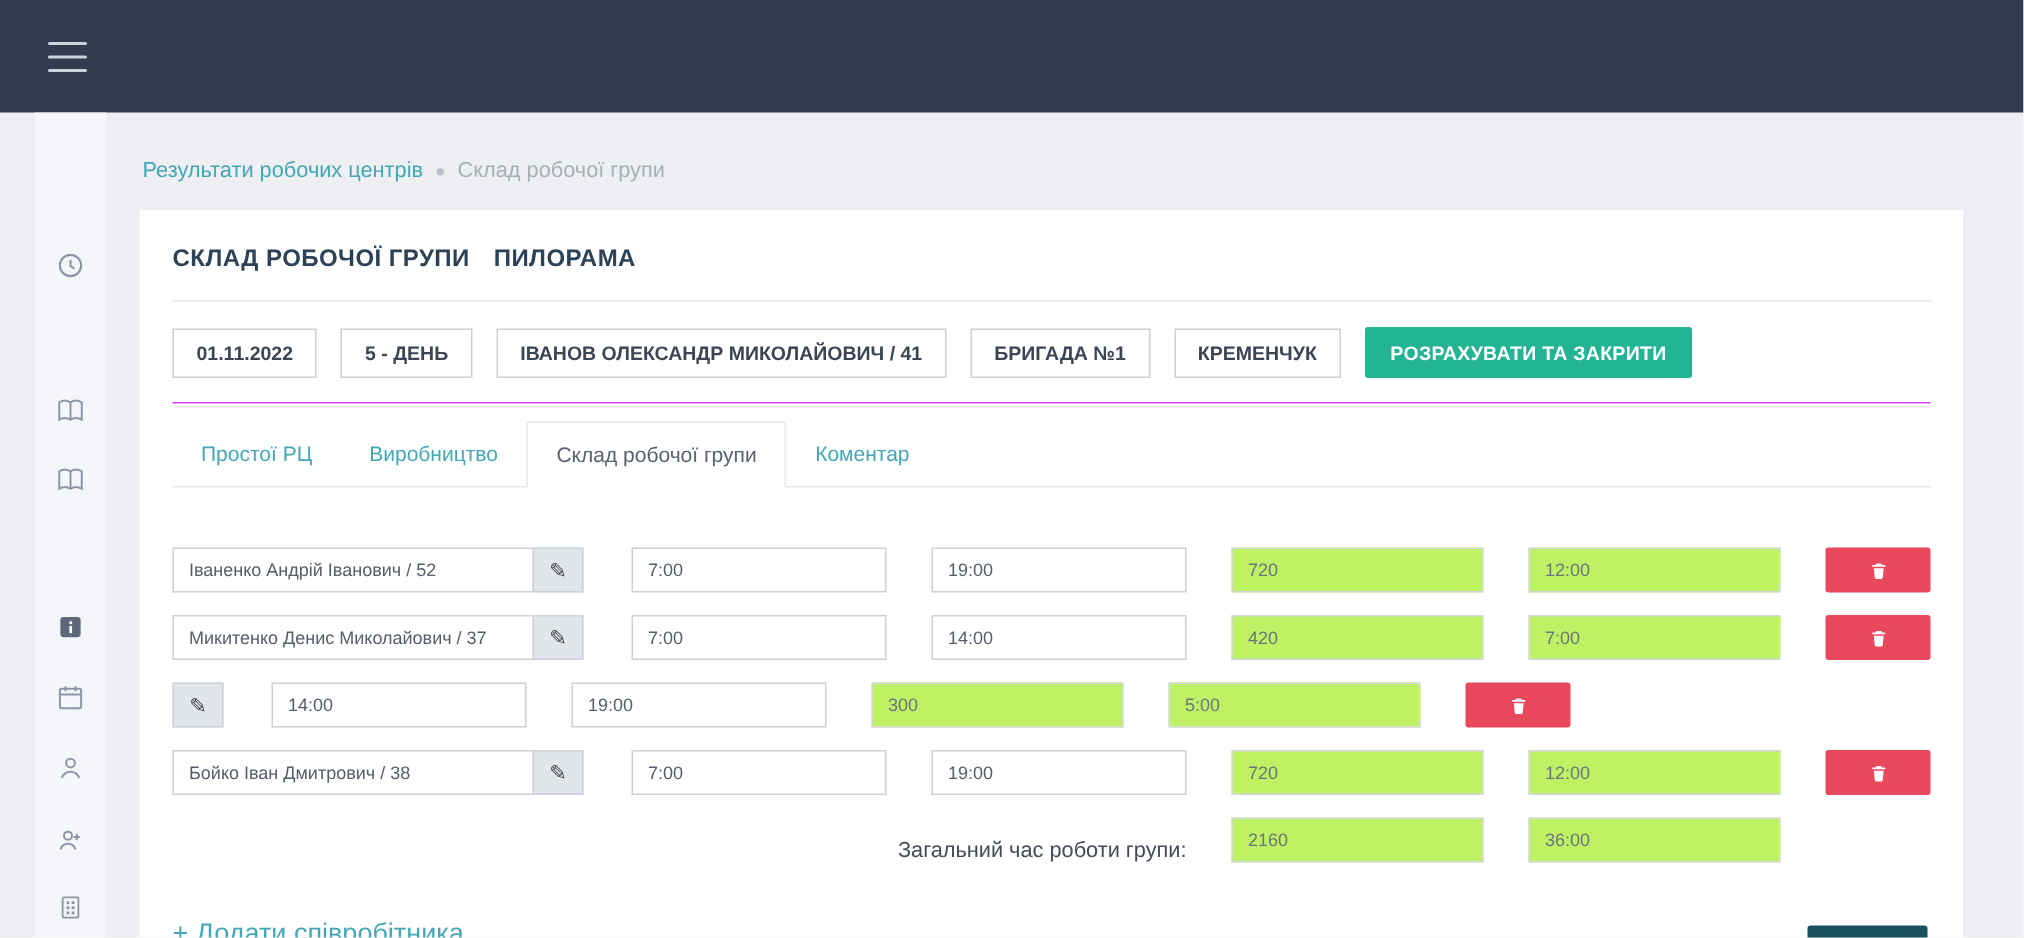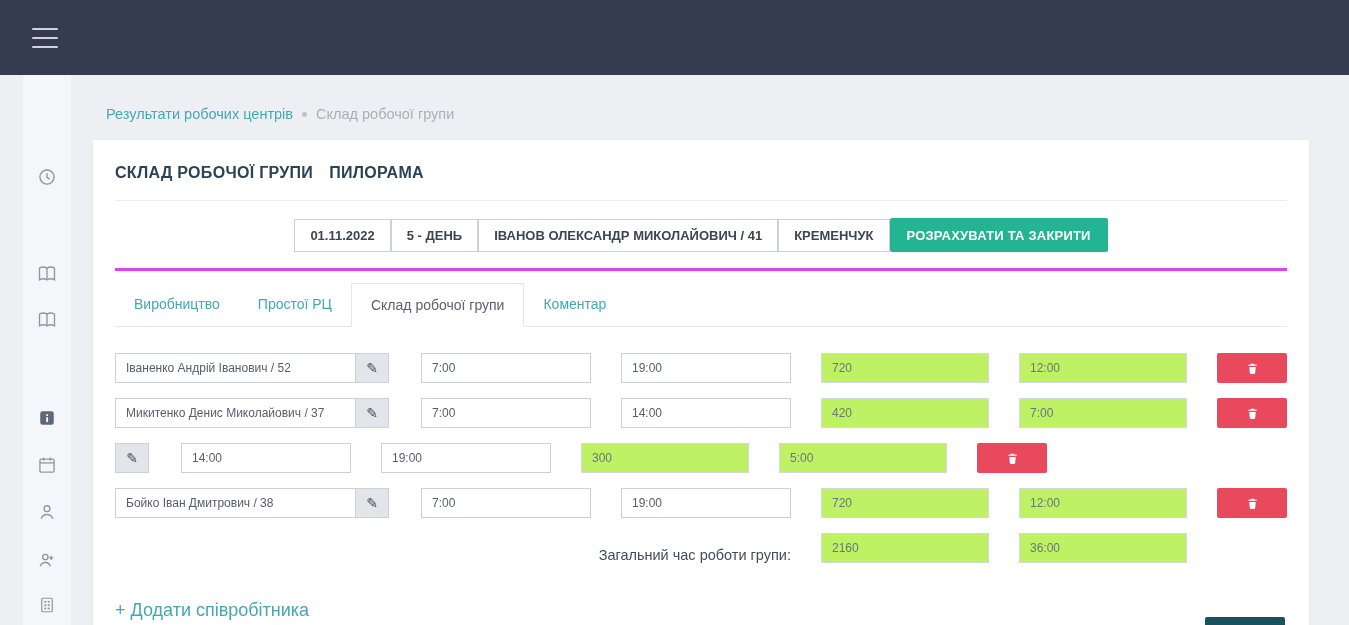--- a/index.html
+++ b/index.html
@@ -30,21 +30,21 @@
     position:absolute; left:23px; top:75px; width:48px; height:550px;
     background:#f5f6f9;
   }
   .side-icon {
     position:absolute; left:0; width:48px; height:24px;
     display:flex; align-items:center; justify-content:center; cursor:pointer;
   }
 
   
   .breadcrumb {
-    position:absolute; left:106px; top:106px; font-size:14.5px;
+    position:absolute; left:95px; top:106px; font-size:14.5px;
     display:flex; align-items:center; gap:9px;
   }
   .breadcrumb a { color:#45a7b5; text-decoration:none; cursor:pointer; }
   .crumb-dot { width:5px; height:5px; border-radius:50%; background:#bcc2cb; display:inline-block; }
   .crumb-current { color:#a9afb9; }
 
   
   .card {
     position:absolute; left:93px; top:140px; width:1216px; height:540px;
     background:#ffffff; box-shadow:0 1px 2px rgba(40,50,70,.08);
@@ -52,23 +52,22 @@
   }
   .card-title-row {
     padding:24px 0 18px 0; border-bottom:1px solid #e8eaee;
     display:flex; align-items:baseline; gap:16px;
   }
   .card-title { font-size:16px; font-weight:bold; color:#2b4257; letter-spacing:.3px; }
   .card-subtitle { font-size:16px; font-weight:bold; color:#2b4257; letter-spacing:.3px; }
 
   
   .filters {
-    display:flex; align-items:center; padding:17px 0 16px 0;
-    border-bottom:3px solid #d946ef;
-    justify-content:center;
+    display:flex; align-items:center; gap:16px; padding:17px 0 16px 0;
+    border-bottom:1px solid #d946ef;
   }
   .filter-box {
     border:1px solid #ccd1d8; background:#fff; height:33px;
     display:flex; align-items:center; padding:0 15px;
     font-size:13px; font-weight:bold; color:#3c4554; white-space:nowrap;
     cursor:pointer;
   }
   .calc-btn {
     background:#22b493; color:#ffffff; border:none; height:34px;
     padding:0 17px; font-family:inherit; font-size:13px; font-weight:bold;
@@ -79,21 +78,21 @@
   .tabs { display:flex; border-bottom:1px solid #e4e7eb; margin-top:12px; padding-left:0; }
   .tab {
     padding:13px 19px; font-size:14px; color:#45a7b5; cursor:pointer; white-space:nowrap;
   }
   .tab.active {
     background:#fff; border:1px solid #e4e7eb; border-bottom:1px solid #ffffff;
     margin-bottom:-1px; color:#5a6270;
   }
 
   
-  .rows { margin-top:26px; }
+  .rows { margin-top:40px; }
   .member-row { display:flex; align-items:center; height:30px; margin-bottom:15px; }
   .name-input {
     width:240px; height:30px; border:1px solid #ccd1d8; border-right:none;
     padding:0 10px; font-family:inherit; font-size:12px; color:#555e6b; background:#fff;
   }
   .edit-btn {
     width:34px; height:30px; background:#e2e5e9; border:1px solid #ccd1d8;
     display:flex; align-items:center; justify-content:center; cursor:pointer;
     font-size:14px; color:#3c4554;
   }
@@ -209,27 +208,28 @@
 
   <div class="card-title-row">
     <span class="card-title">СКЛАД РОБОЧОЇ ГРУПИ</span>
     <span class="card-subtitle">ПИЛОРАМА</span>
   </div>
 
   <div class="filters">
     <div class="filter-box">01.11.2022</div>
     <div class="filter-box">5 - ДЕНЬ</div>
     <div class="filter-box">ІВАНОВ ОЛЕКСАНДР МИКОЛАЙОВИЧ / 41</div>
+    <div class="filter-box">БРИГАДА №1</div>
     <div class="filter-box">КРЕМЕНЧУК</div>
     <button class="calc-btn">РОЗРАХУВАТИ ТА ЗАКРИТИ</button>
   </div>
 
   <div class="tabs">
+    <div class="tab">Простої РЦ</div>
     <div class="tab">Виробництво</div>
-    <div class="tab">Простої РЦ</div>
     <div class="tab active">Склад робочої групи</div>
     <div class="tab">Коментар</div>
   </div>
 
   <div class="rows">
 
     <div class="member-row">
       <input class="name-input" value="Іваненко Андрій Іванович / 52" style="">
       <div class="edit-btn">
           <span>✎</span>

